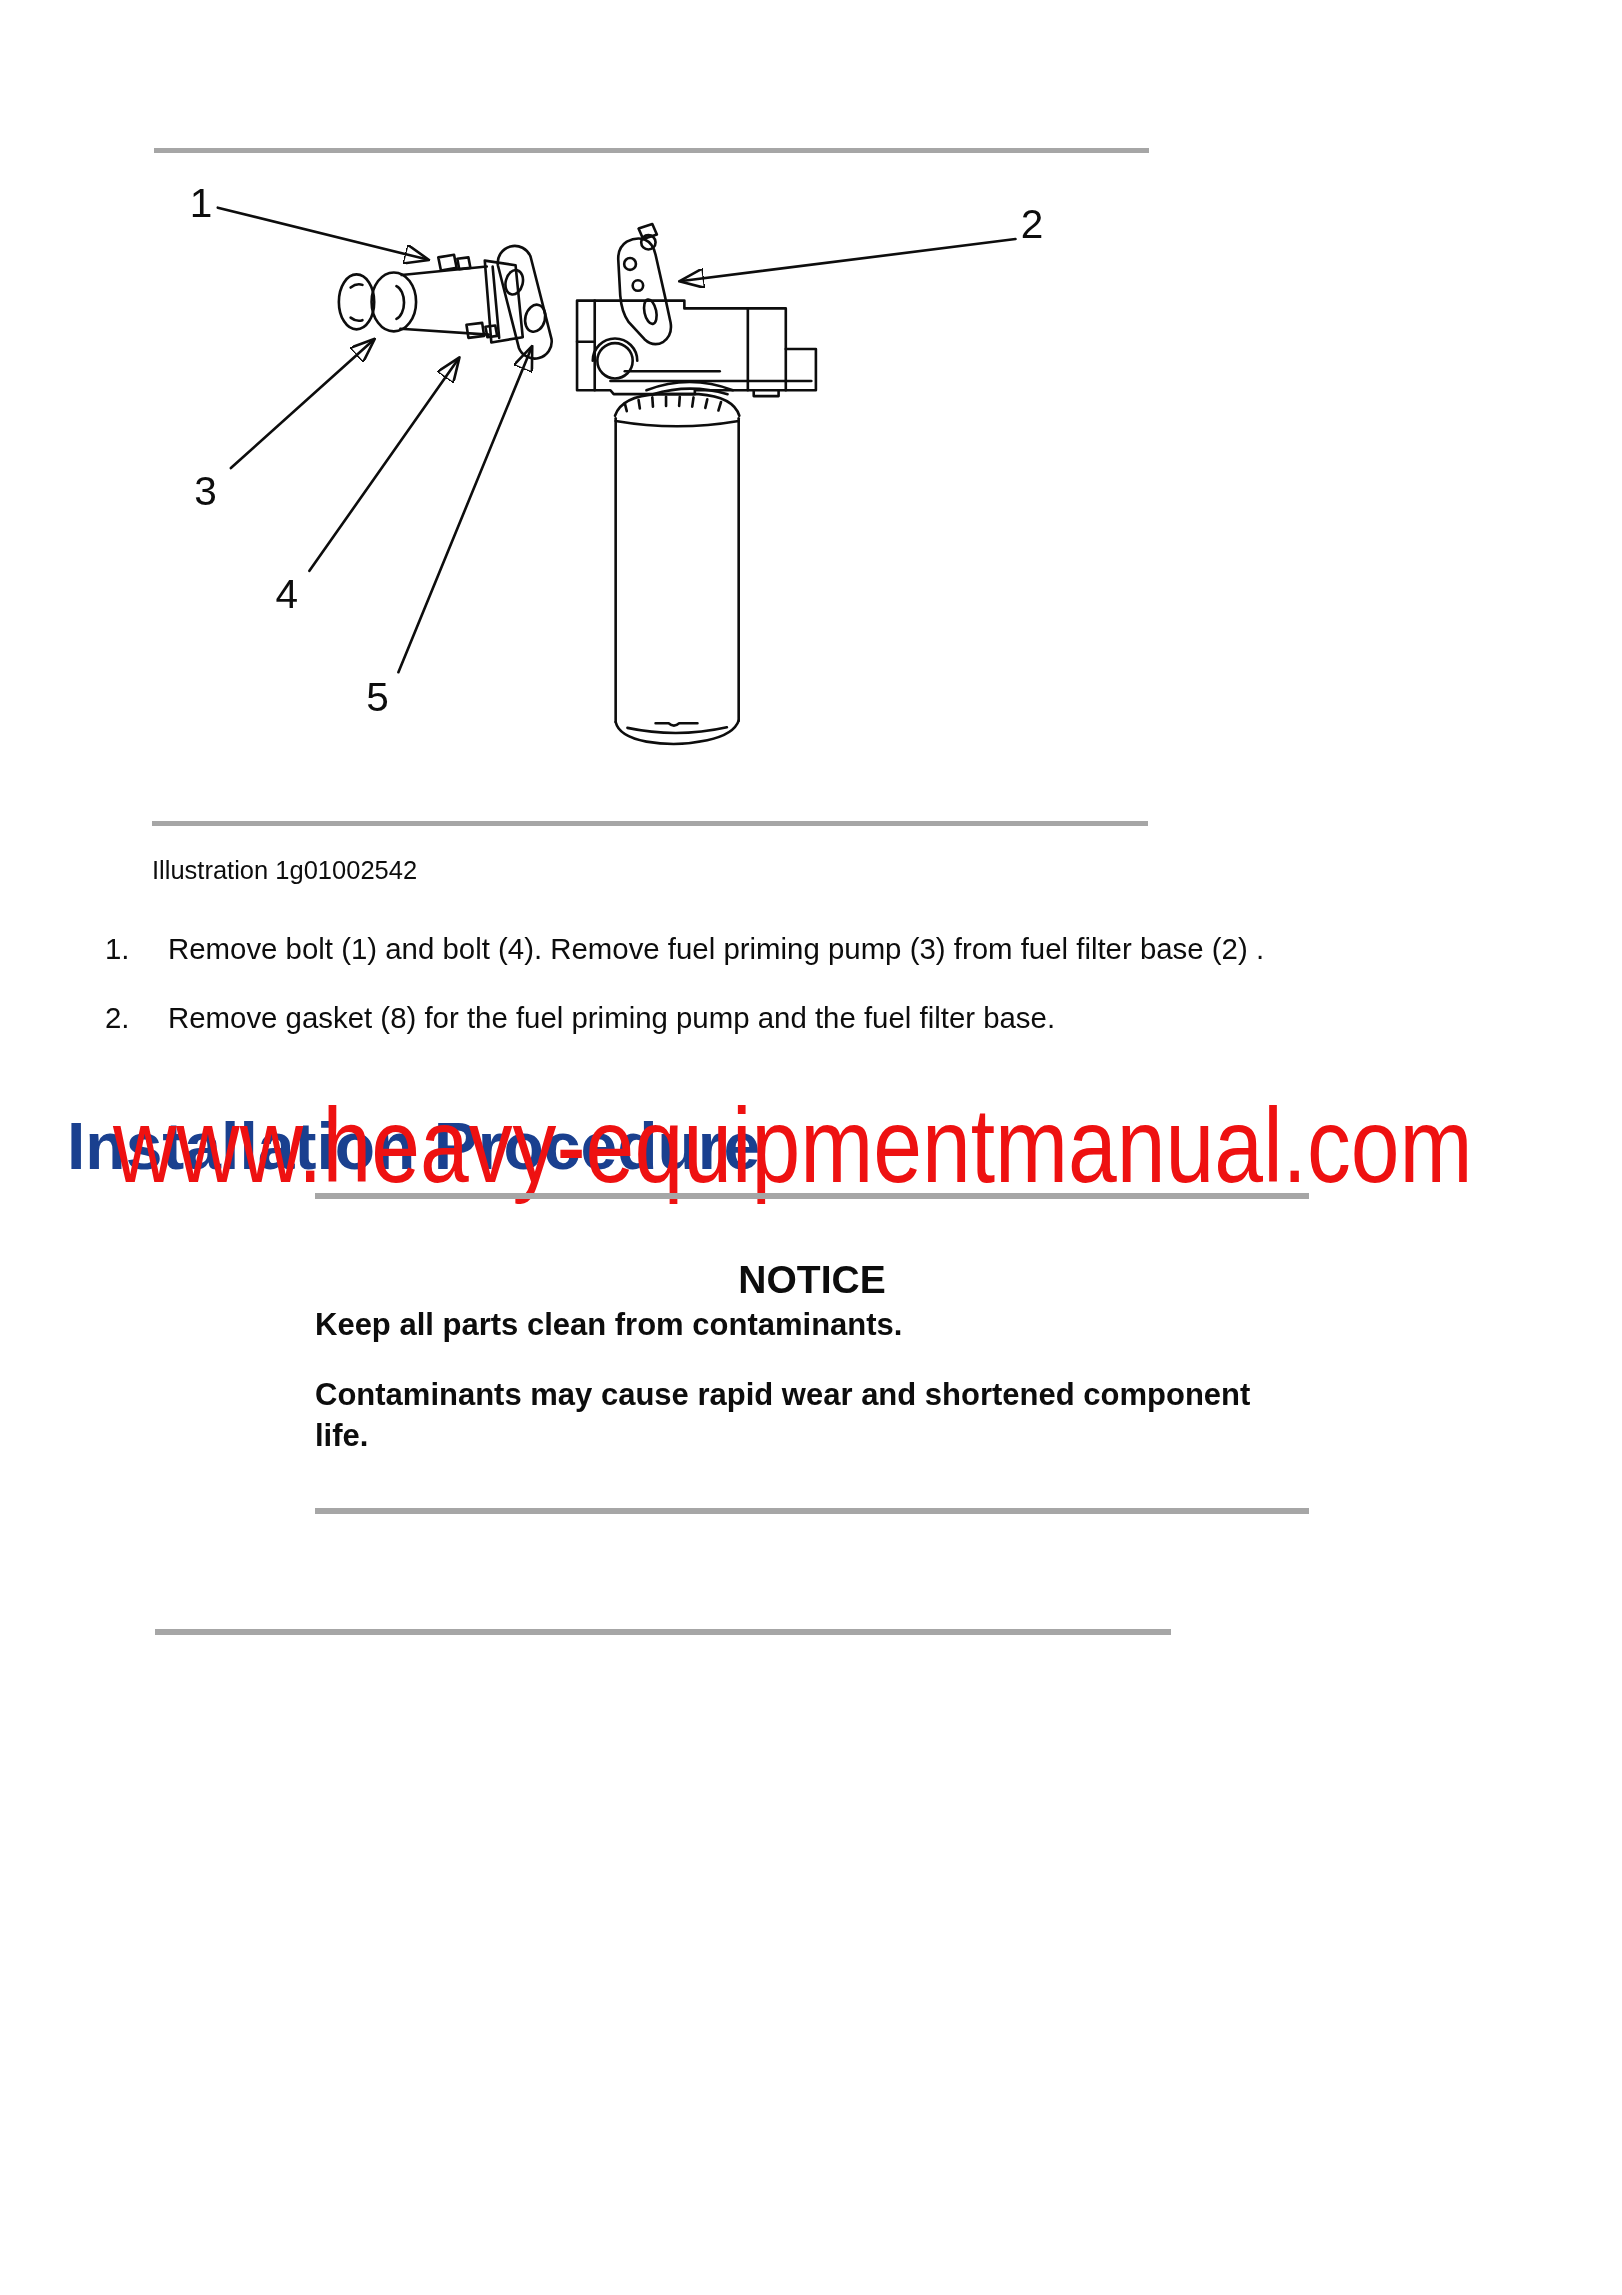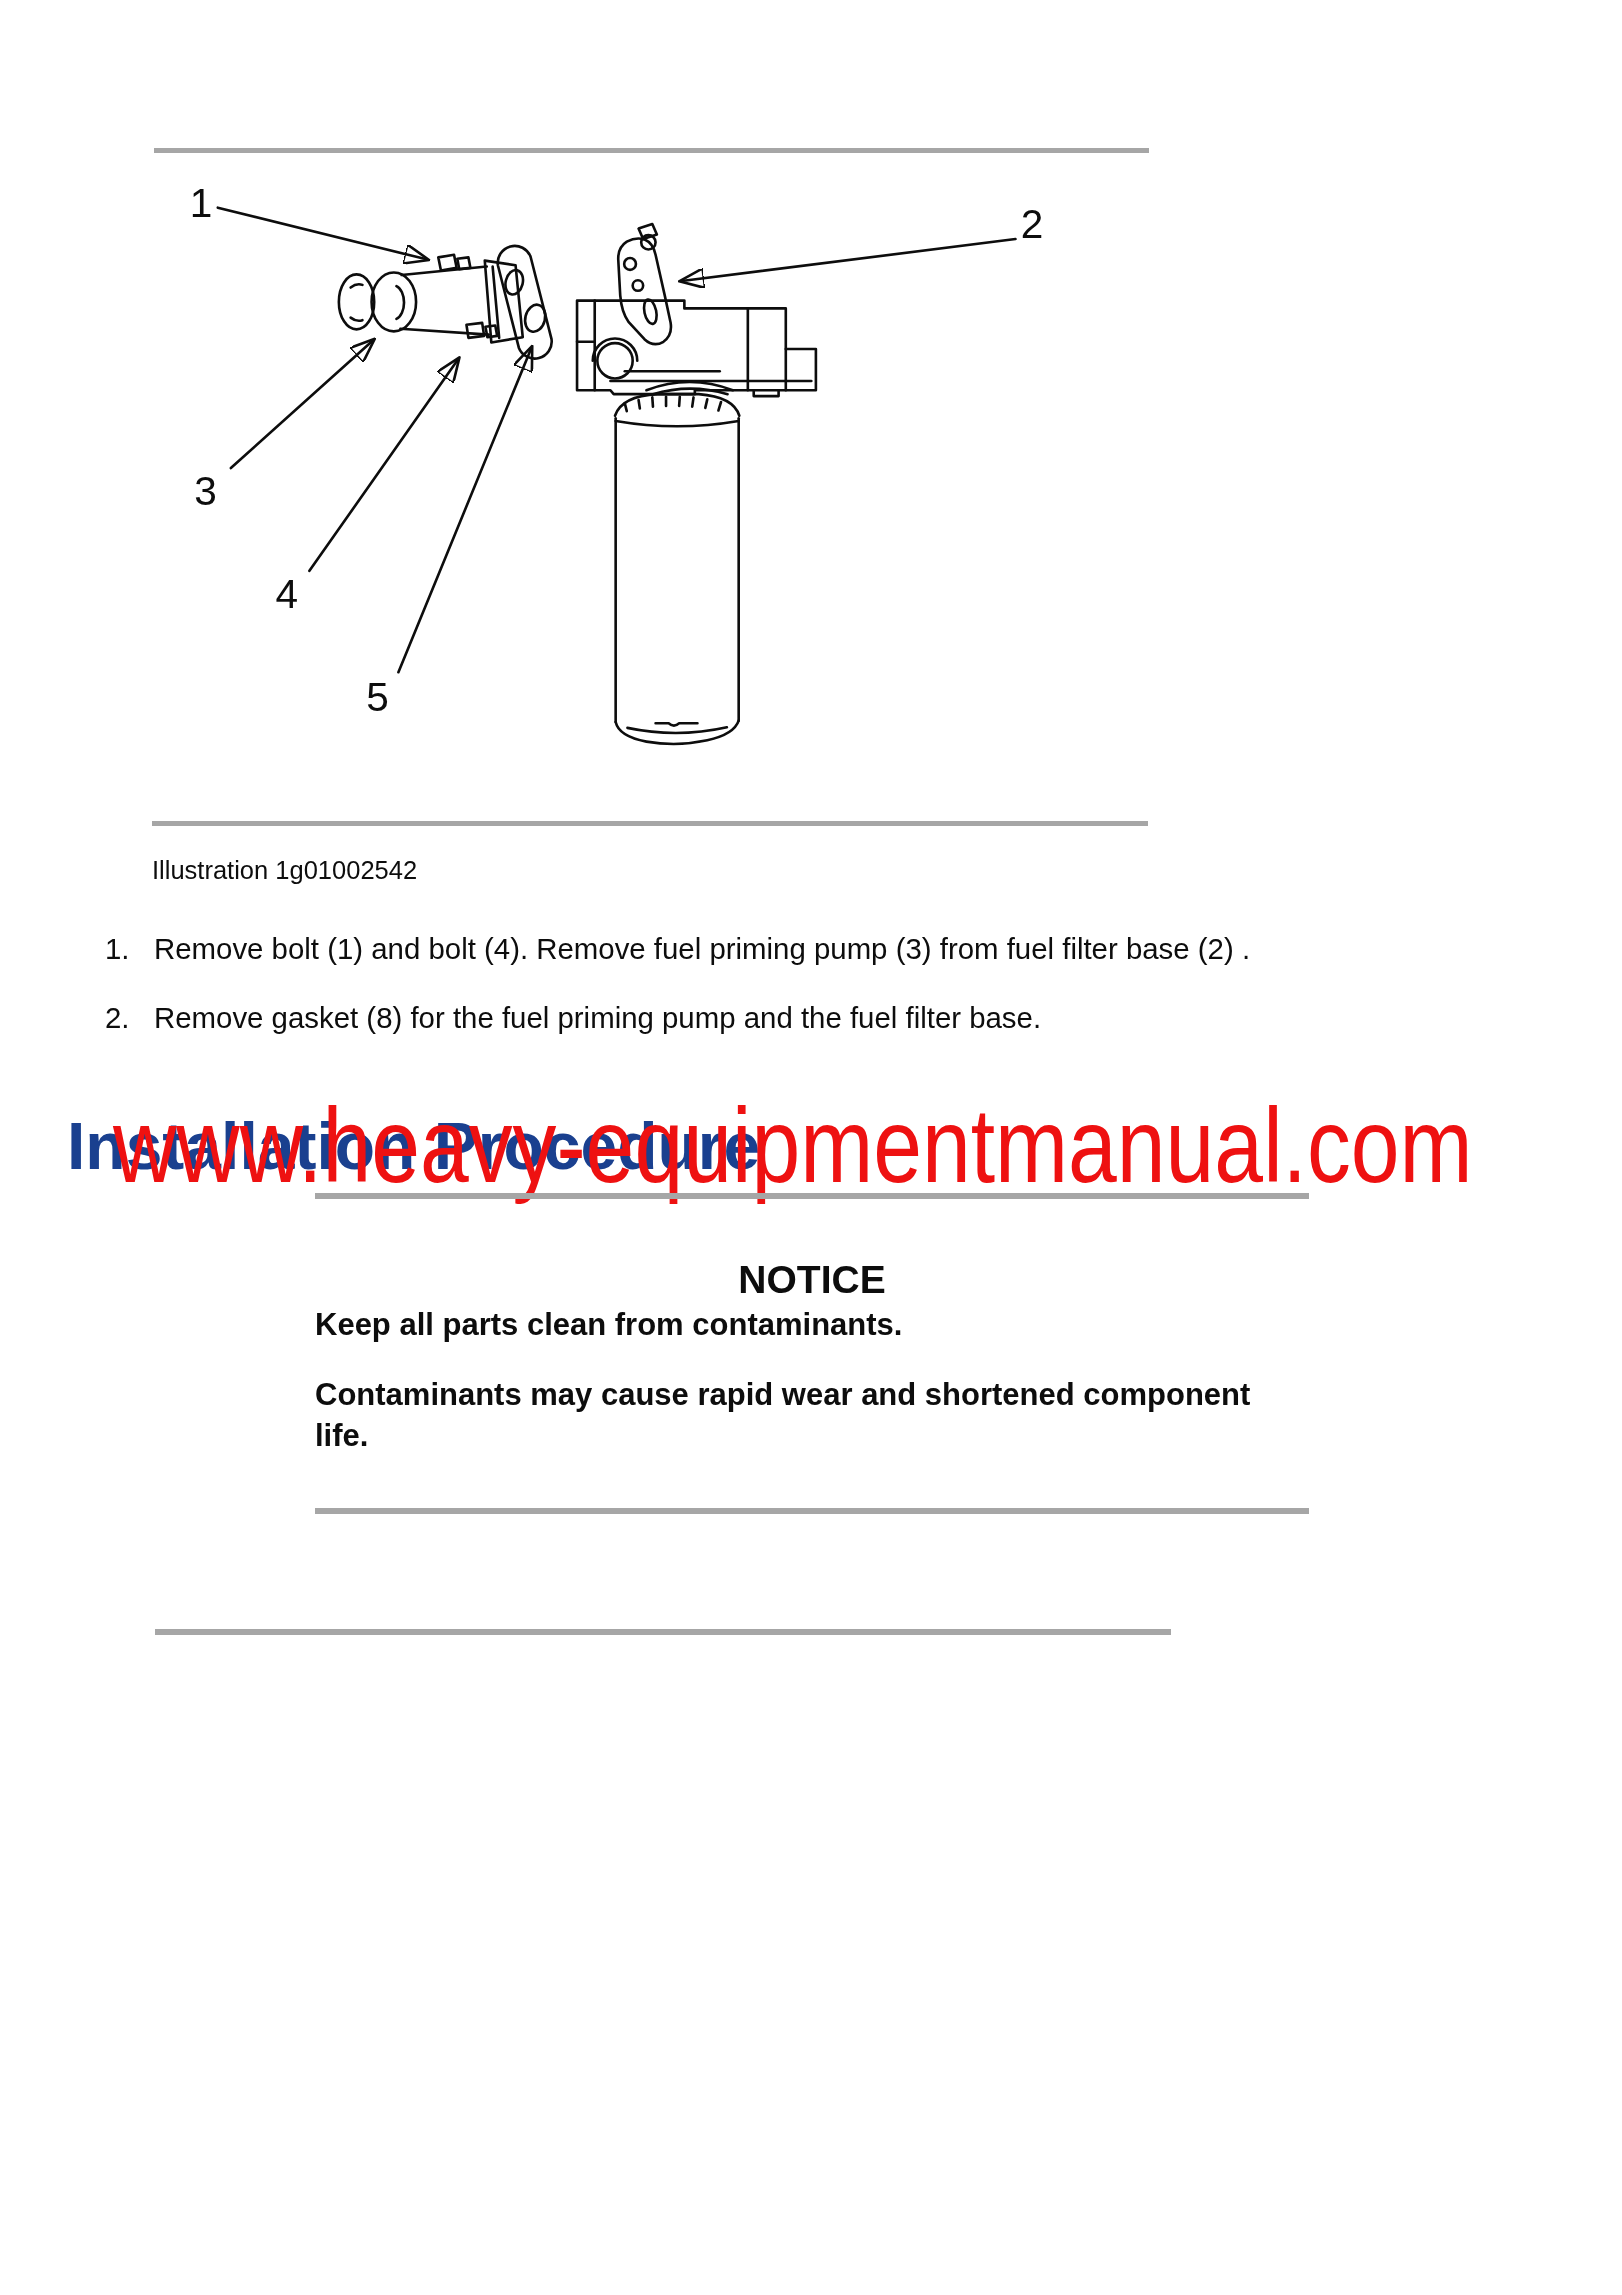--- a/index.html
+++ b/index.html
@@ -46,21 +46,21 @@
     line-height: 1.2;
   }
   .step {
     position: absolute;
     left: 105px;
     width: 1427px;
     font-size: 29.4px;
     line-height: 1.25;
   }
   .step-num { position: absolute; left: 0; top: 0; }
-  .step-text { display: block; margin-left: 49px; }
+  .step-text { display: block; margin-left: 63px; }
   .section-heading {
     position: absolute;
     left: 67px;
     top: 1113px;
     font-size: 66px;
     font-weight: bold;
     line-height: 1;
     color: #1a408f;
     white-space: nowrap;
   }

